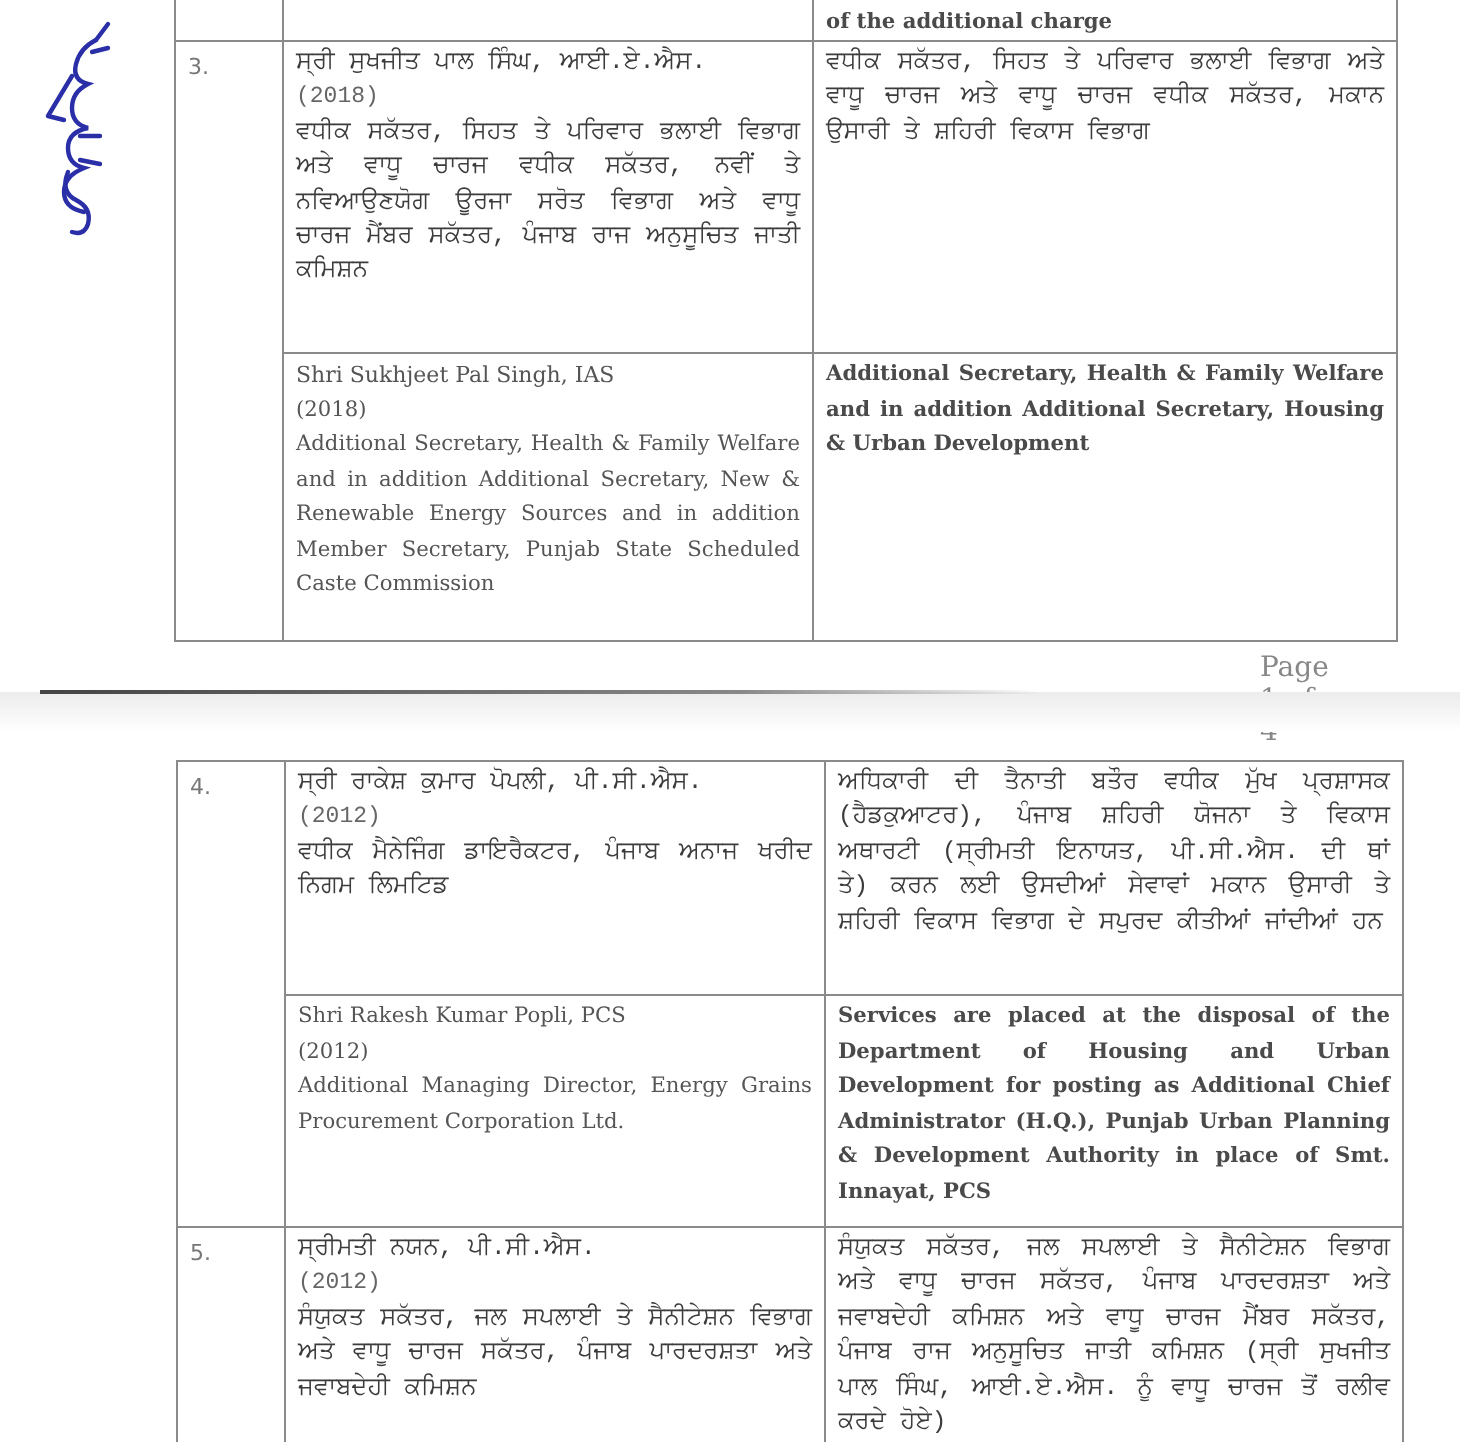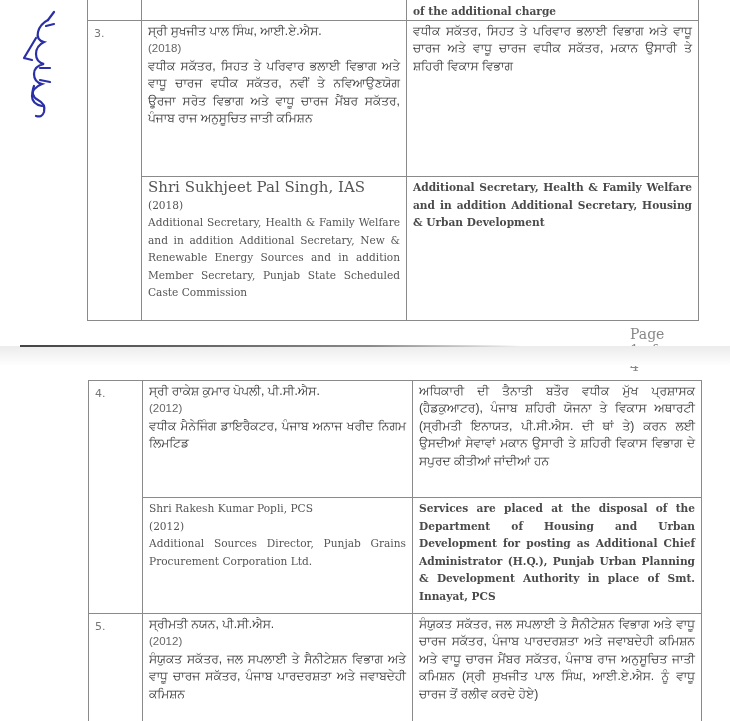--- a/index.html
+++ b/index.html
@@ -24,27 +24,27 @@
   table.doc {
     position:absolute; border-collapse:collapse; table-layout:fixed;
   }
   table.doc td {
     border:1px solid #8a8a8a; vertical-align:top; padding:2px 6px 2px 6px;
   }
   .t1 { left:87px; top:-20px; width:611px; }
   .t2 { left:88px; top:14px; width:613px; }
 
   .num { font-family:"DejaVu Sans", sans-serif; font-size:11px; color:#777; padding-top:6px !important; }
-  .pa { font-family:Liberation Sans, sans-serif; font-size:12.2px; line-height:17.4px; color:#3c3c3c;margin-top:33px; }
+  .pa { font-family:Liberation Mono, monospace; font-size:12.2px; line-height:17.4px; color:#3c3c3c;margin-top:33px; }
   .pa .yr { font-size:11.5px; color:#666; }
   .en { font-family:"DejaVu Serif", serif; font-size:10.6px; line-height:17.5px; color:#555; text-align:justify; }
   .en.bold { font-weight:bold; color:#4a4a4a; }
   .pa p, .en p { margin:0; }
   .just { text-align:justify; }
-  .small-en { font-family:"DejaVu Serif", serif; font-size:15px; color:#555; font-weight:bold; }
+  .small-en { font-family:"DejaVu Serif", serif; font-size:11px; color:#555; font-weight:bold; }
 
   .footer {
     position:absolute; left:630px; top:326px; font-family:"DejaVu Serif", serif;
     font-size:14px; color:#888;
   }
 </style>
 </head>
 <body>
 
 <div class="page page1">
@@ -118,21 +118,21 @@
         <p class="just">ਵਧੀਕ ਮੈਨੇਜਿੰਗ ਡਾਇਰੈਕਟਰ, ਪੰਜਾਬ ਅਨਾਜ ਖਰੀਦ ਨਿਗਮ ਲਿਮਟਿਡ</p>
       </td>
       <td class="pa just">
             <p>ਅਧਿਕਾਰੀ ਦੀ ਤੈਨਾਤੀ ਬਤੌਰ ਵਧੀਕ ਮੁੱਖ ਪ੍ਰਸ਼ਾਸਕ (ਹੈਡਕੁਆਟਰ), ਪੰਜਾਬ ਸ਼ਹਿਰੀ ਯੋਜਨਾ ਤੇ ਵਿਕਾਸ ਅਥਾਰਟੀ (ਸ੍ਰੀਮਤੀ ਇਨਾਯਤ, ਪੀ.ਸੀ.ਐਸ. ਦੀ ਥਾਂ ਤੇ) ਕਰਨ ਲਈ ਉਸਦੀਆਂ ਸੇਵਾਵਾਂ ਮਕਾਨ ਉਸਾਰੀ ਤੇ ਸ਼ਹਿਰੀ ਵਿਕਾਸ ਵਿਭਾਗ ਦੇ ਸਪੁਰਦ ਕੀਤੀਆਂ ਜਾਂਦੀਆਂ ਹਨ</p>
           </td>
     </tr>
     <tr style="height:116px">
       <td class="en">
         <p>Shri Rakesh Kumar Popli, PCS</p>
         <p>(2012)</p>
-        <p>Additional Sources Director, Punjab Grains Procurement Corporation Ltd.</p>
+        <p>Additional Managing Director, Energy Grains Procurement Corporation Ltd.</p>
       </td>
       <td class="en bold">
             <p>Services are placed at the disposal of the Department of Housing and Urban Development for posting as Additional Chief Administrator (H.Q.), Punjab Urban Planning &amp; Development Authority in place of Smt. Innayat, PCS</p>
           </td>
     </tr>
     <tr style="height:120px">
       <td class="num"><span>5.</span></td>
       <td class="pa">
         <p>ਸ੍ਰੀਮਤੀ ਨਯਨ, ਪੀ.ਸੀ.ਐਸ.</p>
         <p class="yr">(2012)</p>

